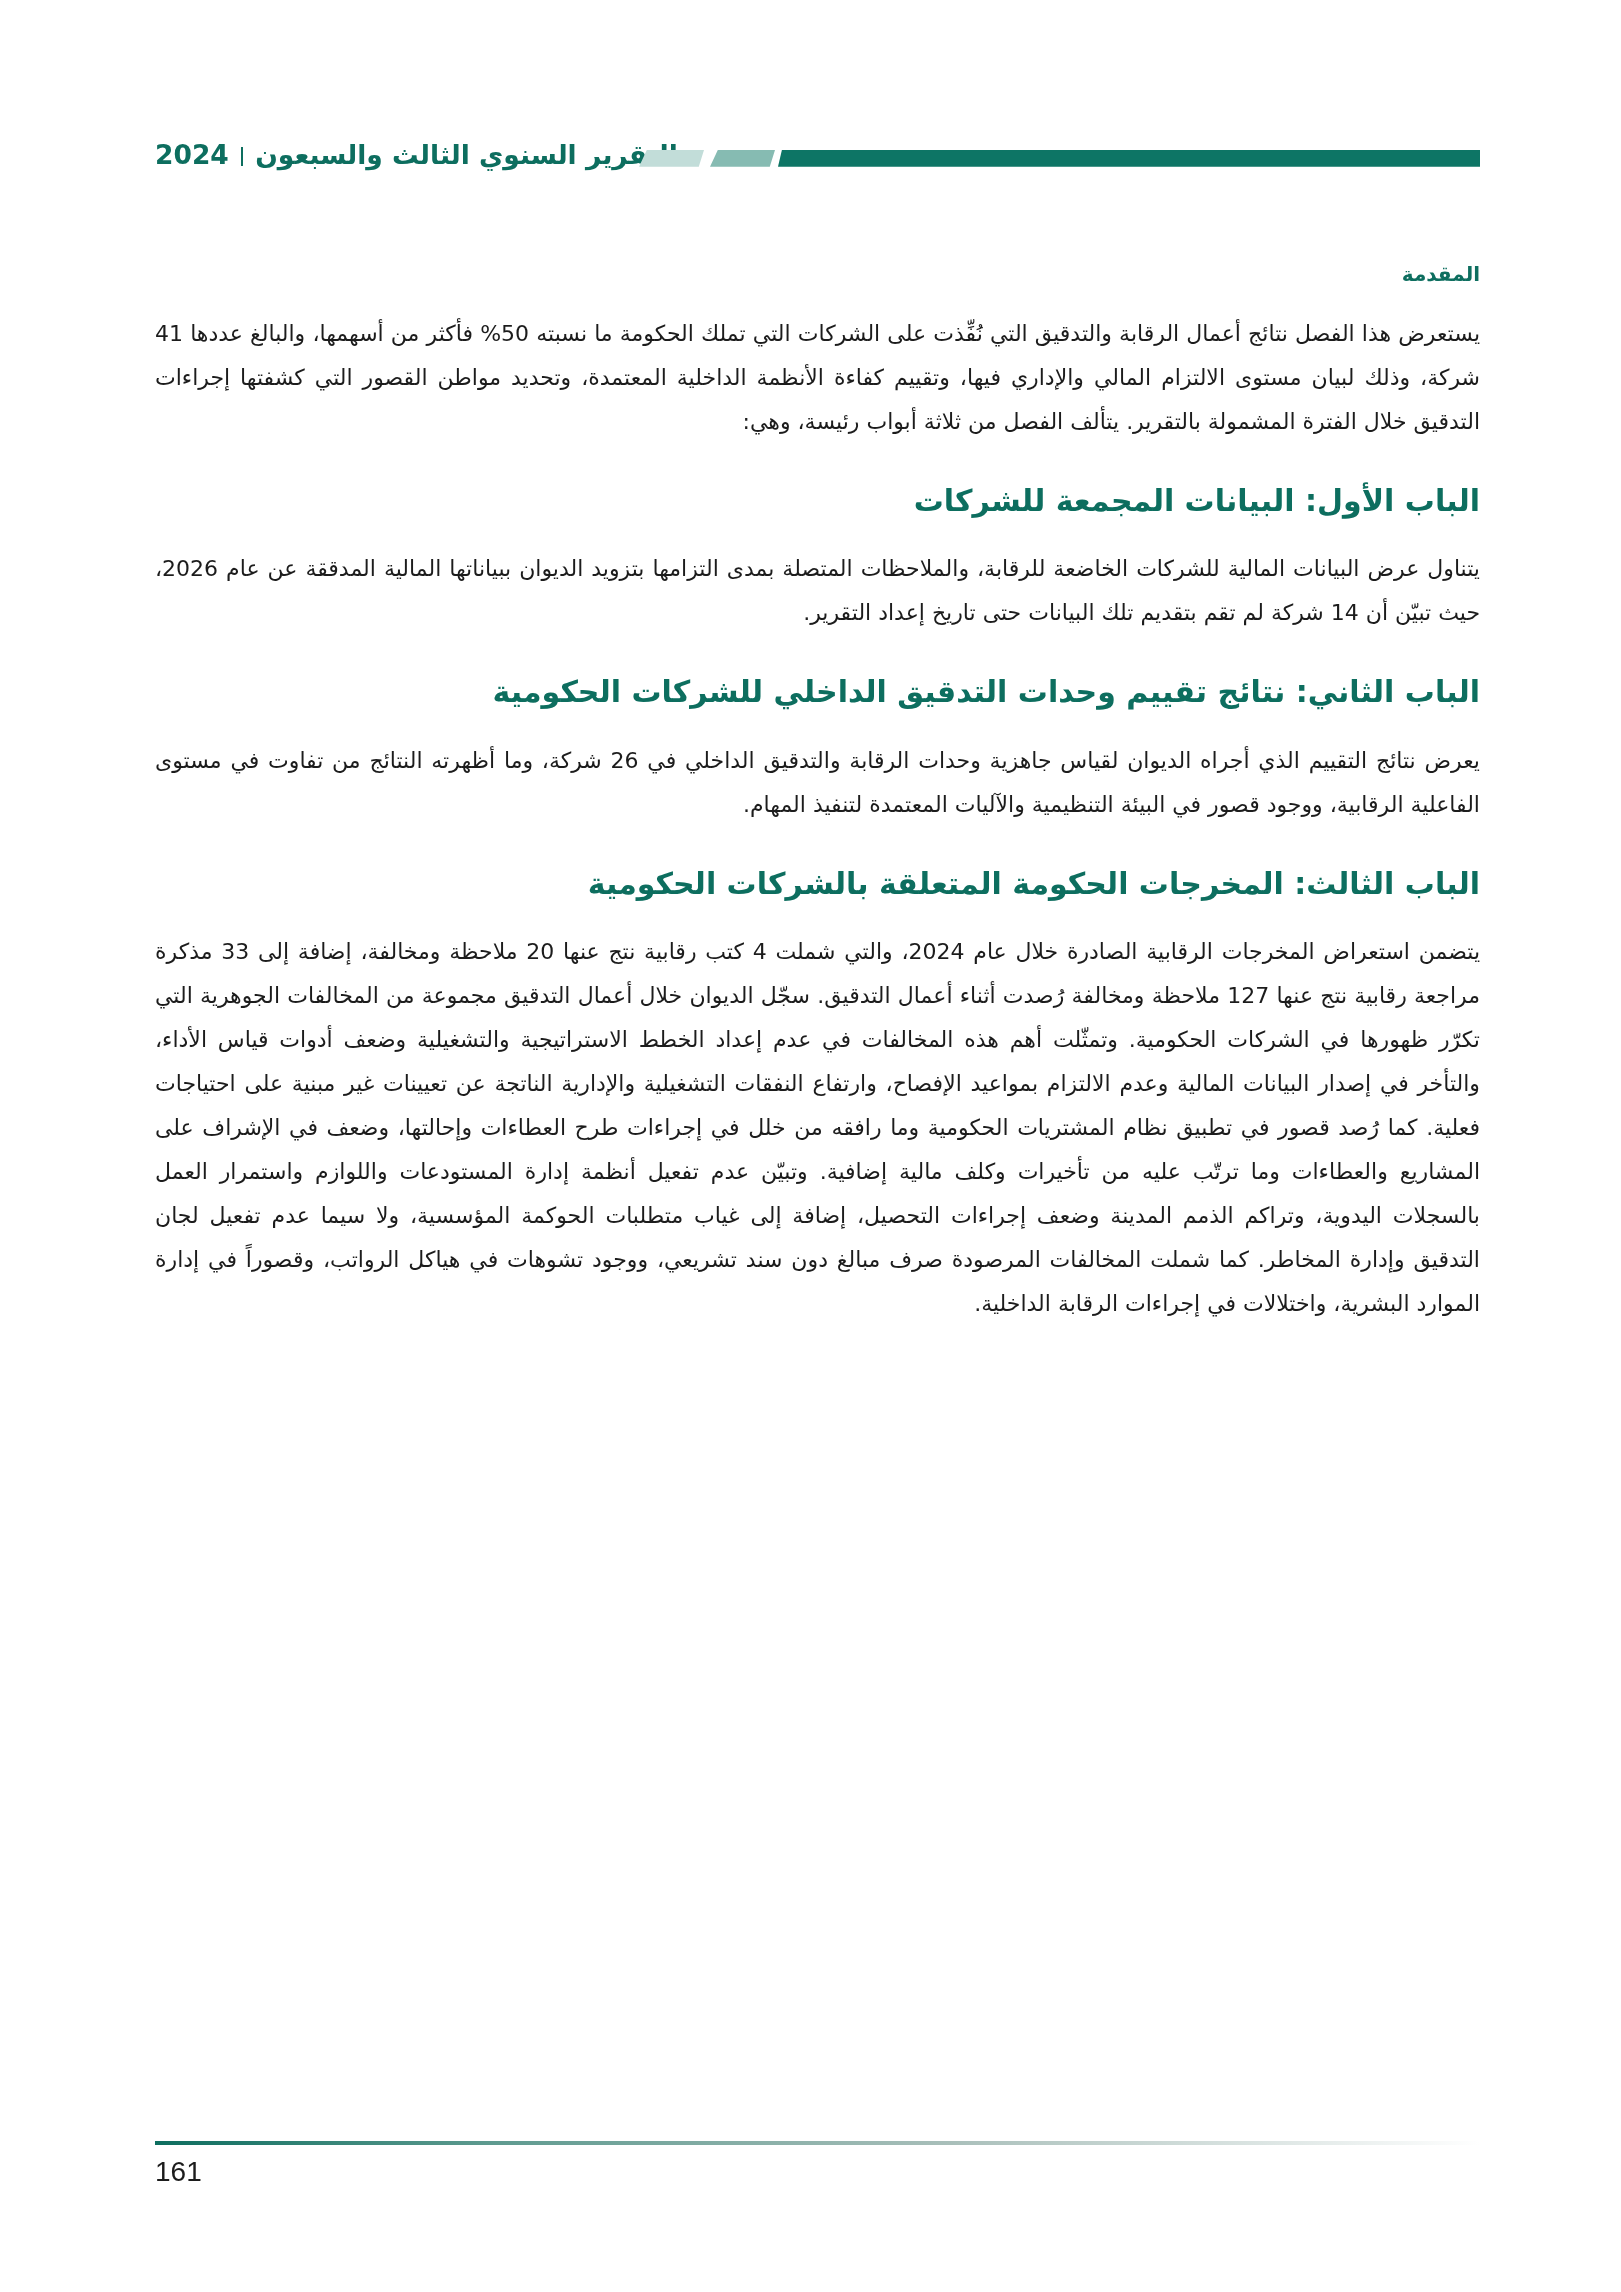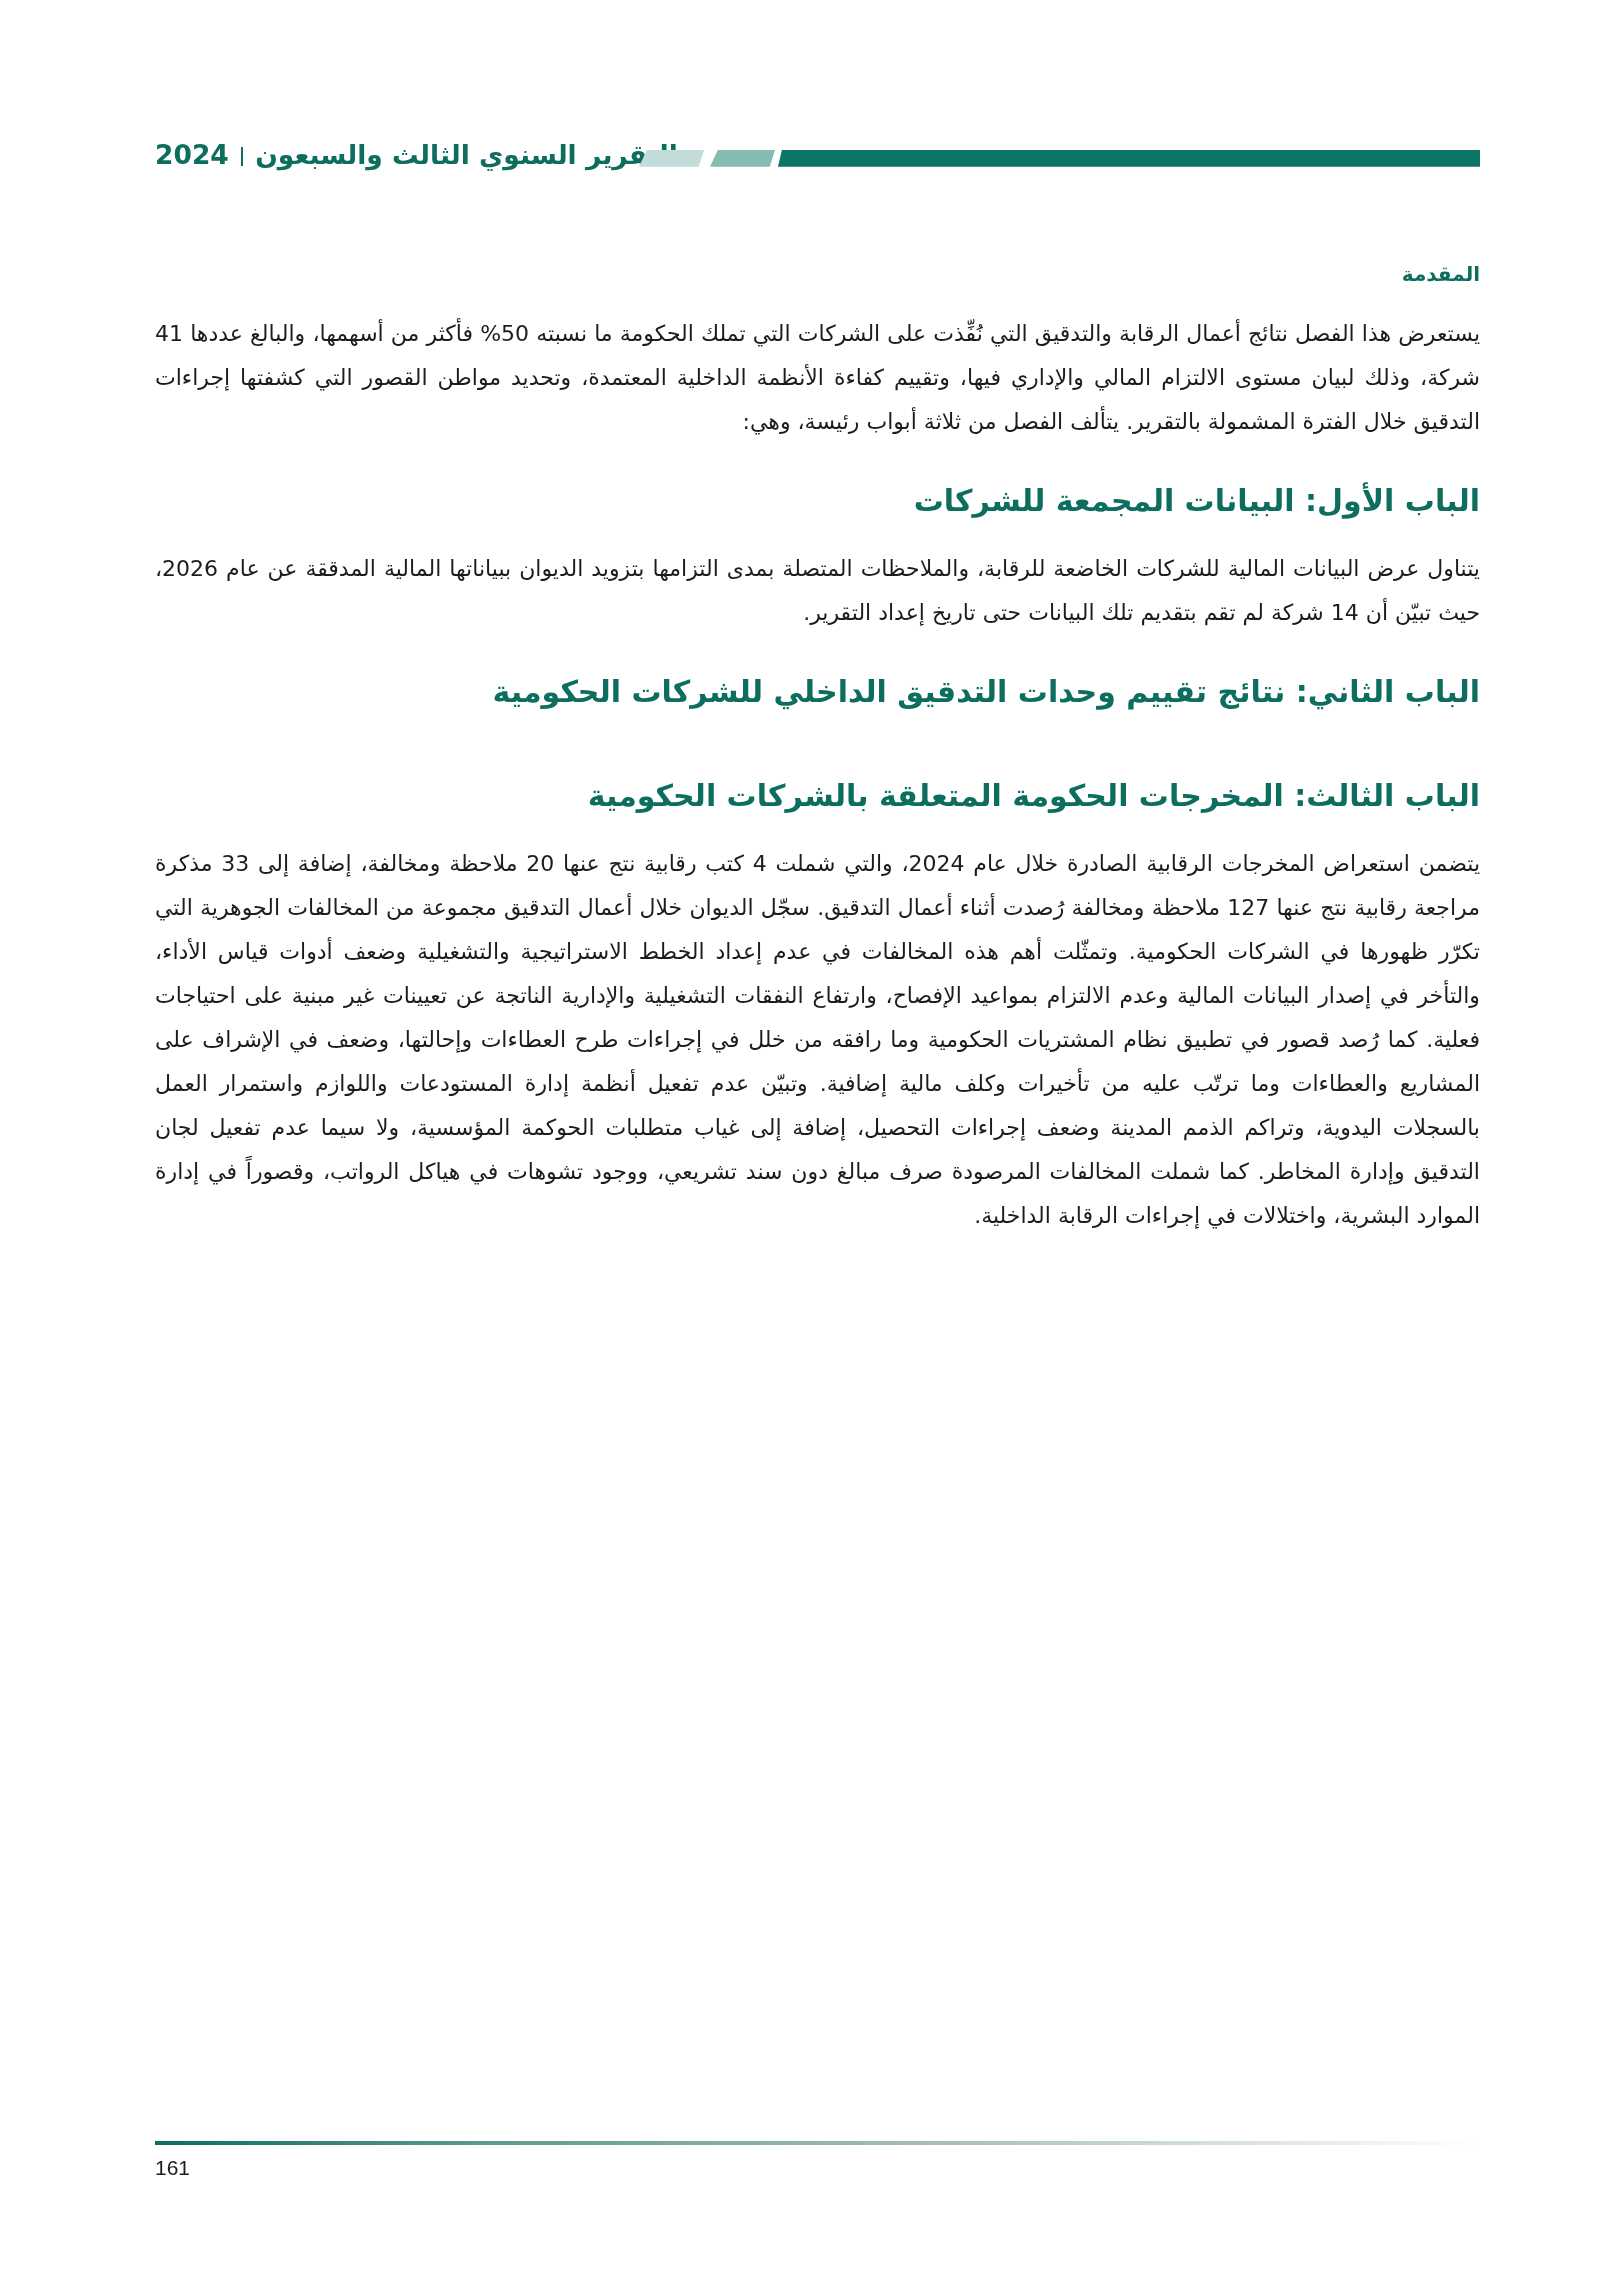--- a/index.html
+++ b/index.html
@@ -41,21 +41,21 @@
     }
     .p-intro { margin-top: 0; }
     .gap-a { height: 37px; }
     .gap-b { height: 27.4px; }
 
     .footer-line {
       position: absolute; left: 155px; top: 2141px; width: 1325px; height: 3.9px;
       background: linear-gradient(to right, #0d6e5f 0%, #5d9a8f 25%, #a9bfba 60%, #ffffff 100%);
     }
     .page-number {
-      position: absolute; left: 155px; top: 2156px; font-size: 21px; color: #1c1c1c;
+      position: absolute; left: 155px; top: 2156px; font-size: 28px; color: #1c1c1c;
       font-family: "Liberation Sans", sans-serif;
     }
   </style>
 </head>
 <body>
 
 <div class="header">
   <div class="header-title"><span>التقرير السنوي الثالث والسبعون</span><span class="sep"></span><span>2024</span></div>
 </div>
 <div class="bar bar-dark"></div>
@@ -68,20 +68,21 @@
   <p class="body p-intro">يستعرض هذا الفصل نتائج أعمال الرقابة والتدقيق التي نُفِّذت على الشركات التي تملك الحكومة ما نسبته 50% فأكثر من أسهمها، والبالغ عددها  41 شركة، وذلك لبيان مستوى الالتزام المالي والإداري فيها، وتقييم كفاءة الأنظمة الداخلية المعتمدة، وتحديد مواطن القصور التي كشفتها إجراءات التدقيق خلال الفترة المشمولة بالتقرير. يتألف الفصل من ثلاثة أبواب رئيسة، وهي:</p>
 
   <div class="gap-a"></div>
   <h2 class="chapter-title">الباب الأول: البيانات المجمعة للشركات</h2>
   <div class="gap-b"></div>
   <p class="body">يتناول عرض البيانات المالية للشركات الخاضعة للرقابة، والملاحظات المتصلة بمدى التزامها بتزويد الديوان ببياناتها المالية المدققة عن عام 2026، حيث تبيّن أن 14  شركة لم تقم بتقديم تلك البيانات حتى تاريخ إعداد التقرير.</p>
 
   <div class="gap-a"></div>
   <h2 class="chapter-title">الباب الثاني: نتائج تقييم وحدات التدقيق الداخلي للشركات الحكومية</h2>
   <div class="gap-b"></div>
+  <p class="body">يعرض نتائج التقييم الذي أجراه الديوان لقياس جاهزية وحدات الرقابة والتدقيق الداخلي في 26  شركة، وما أظهرته النتائج من تفاوت في مستوى الفاعلية الرقابية، ووجود قصور في البيئة التنظيمية والآليات المعتمدة لتنفيذ المهام.</p>
 
   <div class="gap-a"></div>
   <h2 class="chapter-title">الباب الثالث: المخرجات الحكومة المتعلقة بالشركات الحكومية</h2>
   <div class="gap-b"></div>
   <p class="body">يتضمن استعراض المخرجات الرقابية الصادرة خلال عام 2024، والتي شملت 4 كتب رقابية نتج عنها  20 ملاحظة ومخالفة، إضافة إلى  33 مذكرة مراجعة رقابية نتج عنها  127 ملاحظة ومخالفة رُصدت أثناء أعمال التدقيق. سجّل الديوان خلال أعمال التدقيق مجموعة من المخالفات الجوهرية التي تكرّر ظهورها في الشركات الحكومية. وتمثّلت أهم هذه المخالفات في عدم إعداد الخطط الاستراتيجية والتشغيلية وضعف أدوات قياس الأداء، والتأخر في إصدار البيانات المالية وعدم الالتزام بمواعيد الإفصاح، وارتفاع النفقات التشغيلية والإدارية الناتجة عن تعيينات غير مبنية على احتياجات فعلية. كما رُصد قصور في تطبيق نظام المشتريات الحكومية وما رافقه من خلل في إجراءات طرح العطاءات وإحالتها، وضعف في الإشراف على المشاريع والعطاءات وما ترتّب عليه من تأخيرات وكلف مالية إضافية. وتبيّن عدم تفعيل أنظمة إدارة المستودعات واللوازم واستمرار العمل بالسجلات اليدوية، وتراكم الذمم المدينة وضعف إجراءات التحصيل، إضافة إلى غياب متطلبات الحوكمة المؤسسية، ولا سيما عدم تفعيل لجان التدقيق وإدارة المخاطر. كما شملت المخالفات المرصودة صرف مبالغ دون سند تشريعي، ووجود تشوهات في هياكل الرواتب، وقصوراً في إدارة الموارد البشرية، واختلالات في إجراءات الرقابة الداخلية.</p>
 </div>
 
 <div class="footer-line"></div>
 <div class="page-number">161</div>
 

